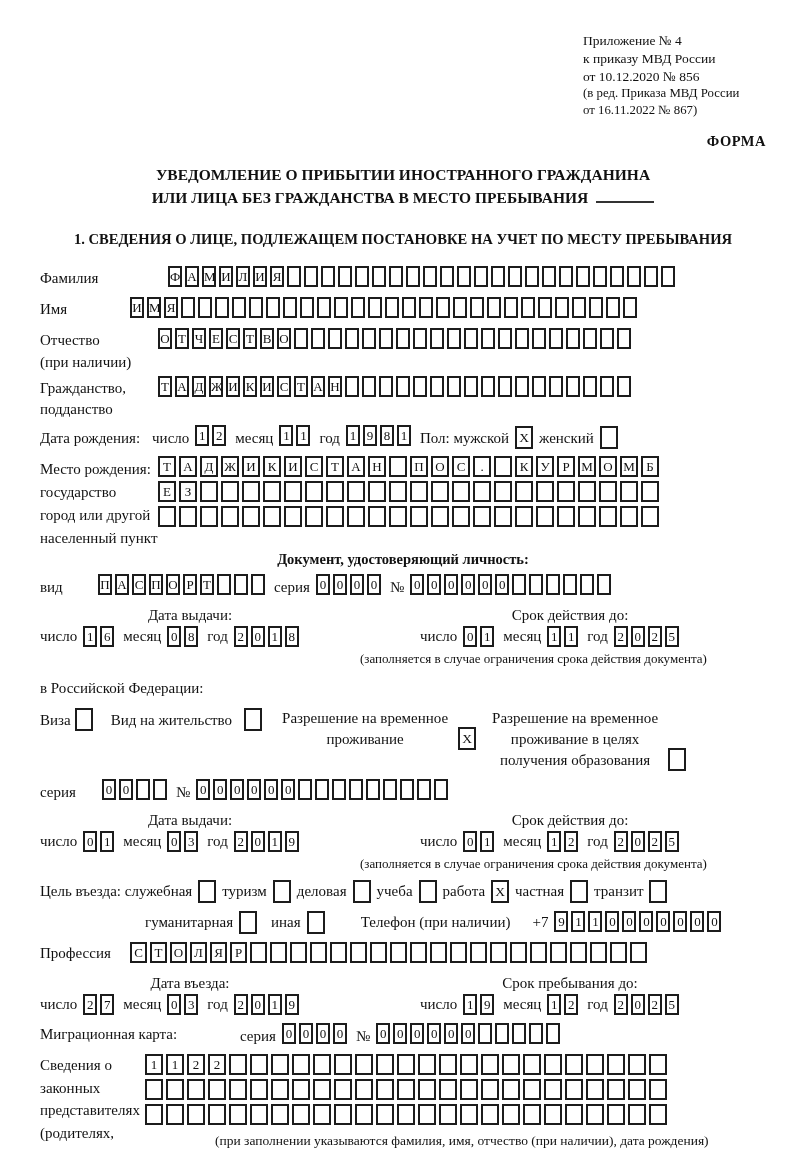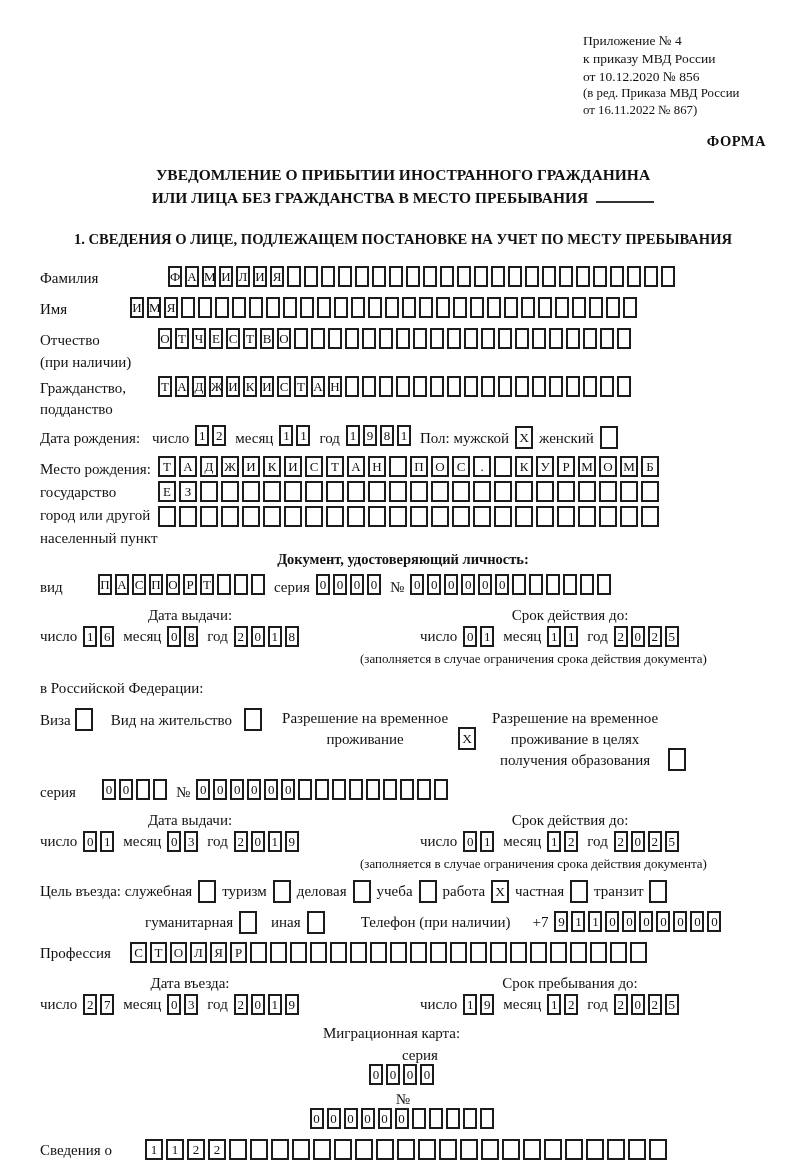--- a/index.html
+++ b/index.html
@@ -653,21 +653,21 @@
         <span class="fcells">
             <span class="cell">2</span>
             <span class="cell">0</span>
             <span class="cell">2</span>
             <span class="cell">5</span>
           </span>
       </div>
     </div>
   </div>
 
-  <div class="frow" style="margin-top:4px; align-items:center;flex-direction:column;">
+  <div class="frow" style="margin-top:4px; align-items:center;">
     <span class="flabel" style="width:160px; padding-top:0;">Миграционная карта:</span>
     <span class="inline-lbl" style="padding-left:40px;">серия</span>
     <span class="fcells">
         <span class="cell">0</span>
         <span class="cell">0</span>
         <span class="cell">0</span>
         <span class="cell">0</span>
       </span>
     <span class="inline-lbl">№</span>
     <span class="fcells">

